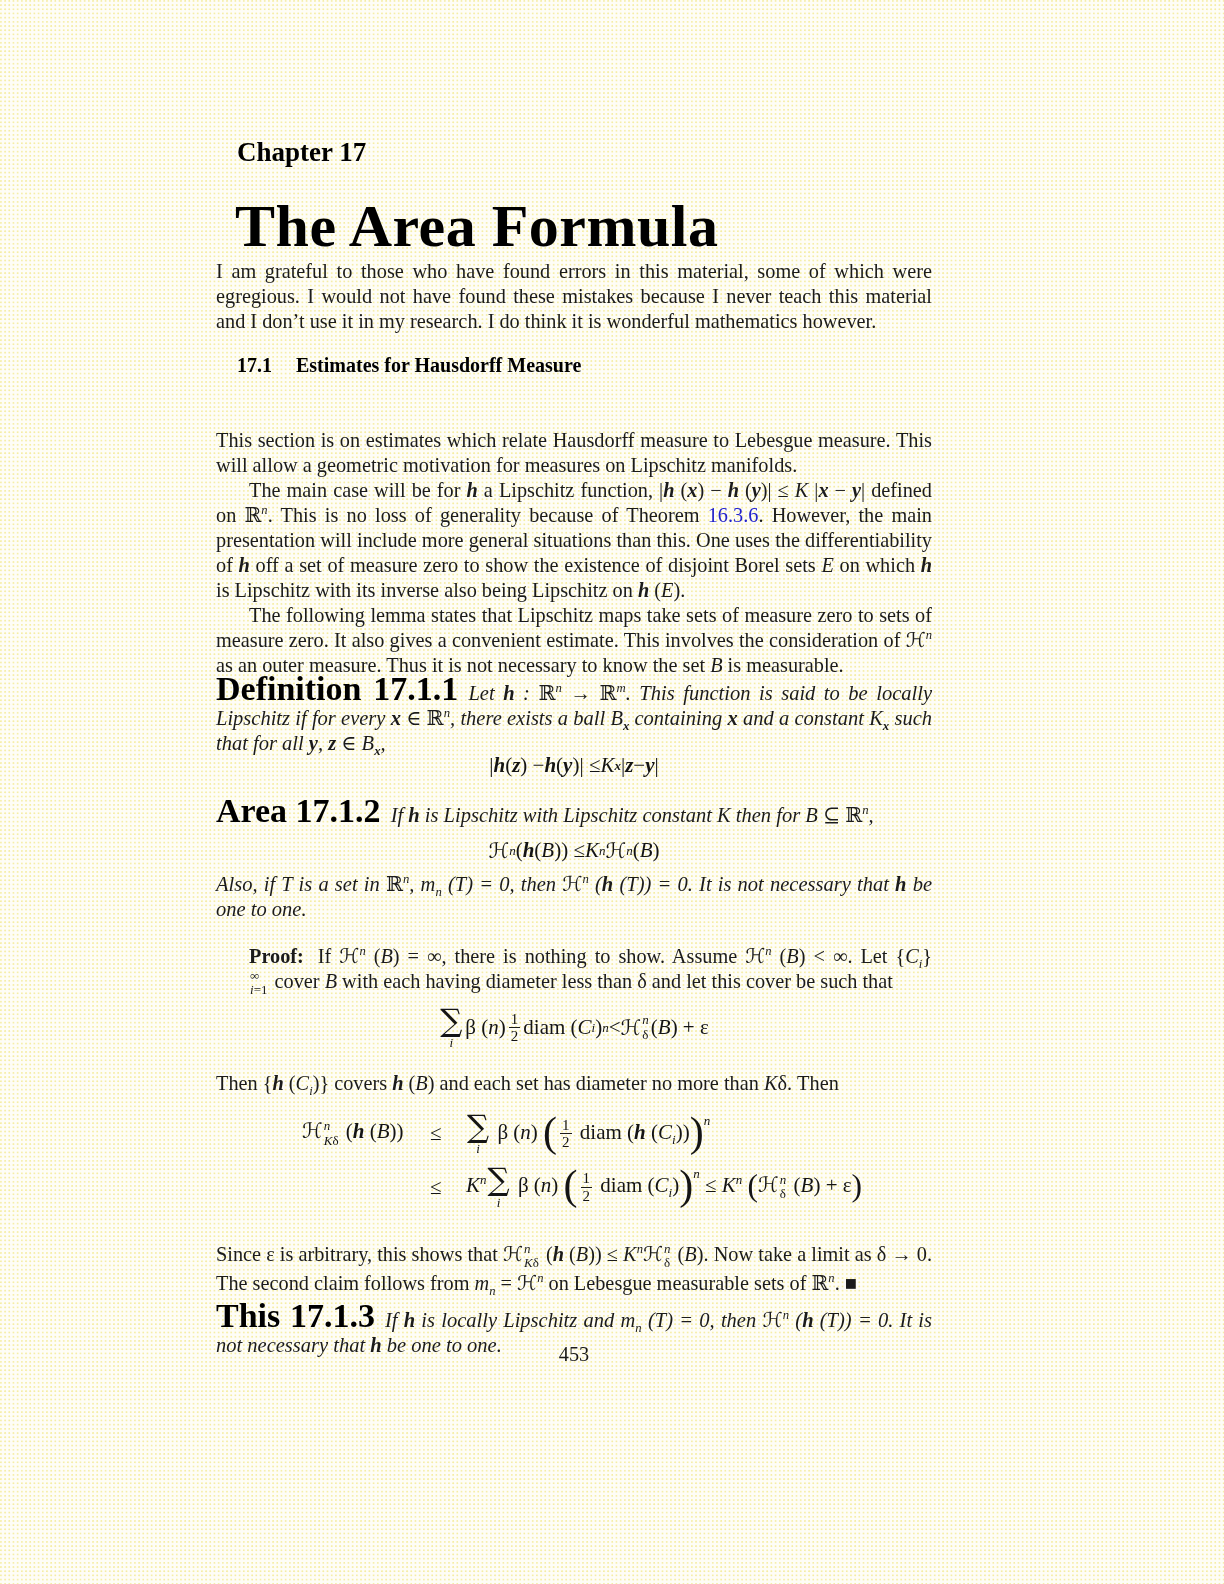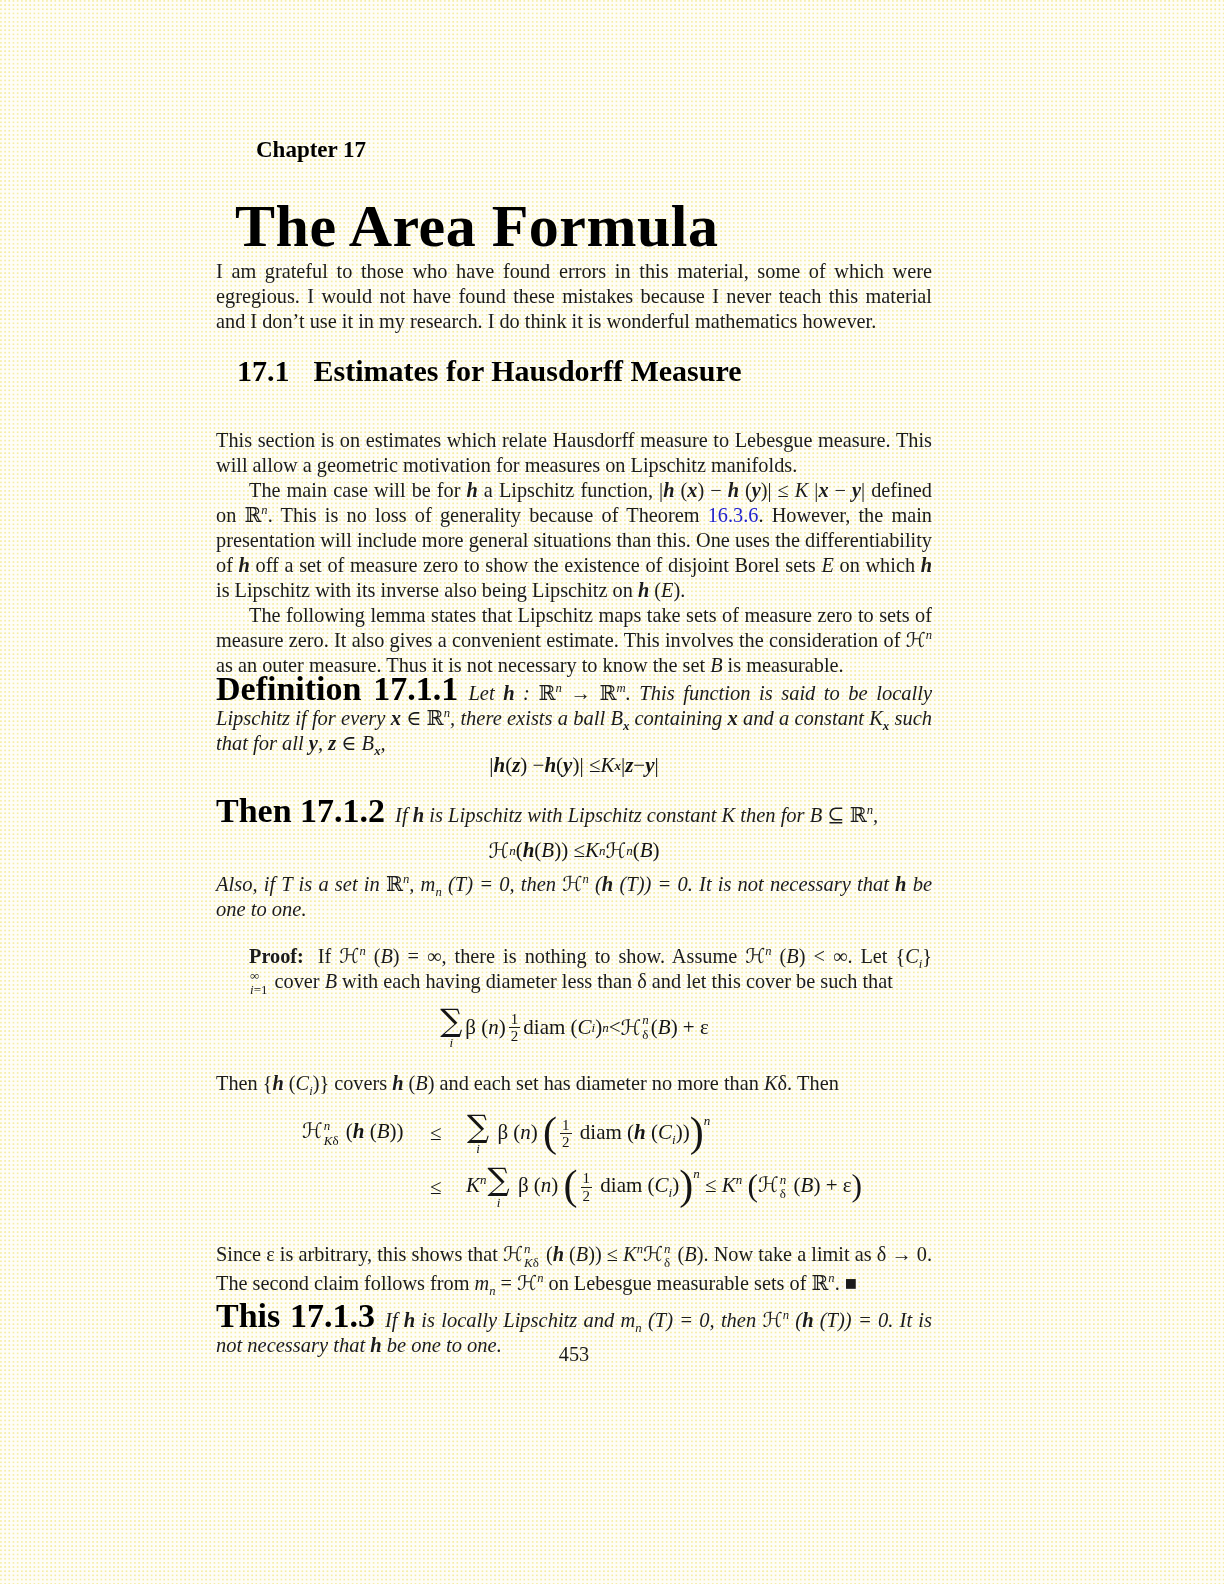--- a/index.html
+++ b/index.html
@@ -10,23 +10,23 @@
     background-color:#fefdf7;
     background-image:radial-gradient(circle at 1px 1px, #f5eda4 0.7px, rgba(255,255,255,0) 1.2px);
     background-size:4.2px 4.2px;
     font-family:"Liberation Serif","DejaVu Serif",serif;
     color:#1b1b1b;
     overflow:hidden;
   }
   .content{position:absolute;left:216px;top:0;width:716px;}
   .abs{position:absolute;left:0;width:716px;}
 
-  .chapter-label{font-size:23px;font-weight:bold;color:#000;margin-left:19px;}
+  .chapter-label{font-size:27px;font-weight:bold;color:#000;}
   .doc-title{font-size:60px;font-weight:bold;color:#000;letter-spacing:0.5px;}
-  .section-heading{font-size:30px;font-weight:bold;color:#000;}
+  .section-heading{font-size:20px;font-weight:bold;color:#000;}
   .section-heading .sec-num{margin-right:24px;}
 
   .body-text{font-size:20.3px;line-height:25px;text-align:justify;}
   .body-text p{margin:0;padding:0;}
   .body-text p.ind{text-indent:33px;}
   .thm{font-size:20.5px;line-height:25px;text-align:justify;}
   .thm .thm-head{font-size:34px;font-weight:bold;font-style:normal;color:#000;padding-right:10px;}
   .thm .thm-body{font-style:italic;}
   .proof-label{font-weight:bold;padding-right:14px;}
 
@@ -84,21 +84,21 @@
       <p class="ind">The following lemma states that Lipschitz maps take sets of measure zero to sets of measure zero. It also gives a convenient estimate. This involves the consideration of <span class="scr">ℋ</span><sup class="it">n</sup> as an outer measure. Thus it is not necessary to know the set <i>B</i> is measurable.</p>
     </div>
 
     <div class="abs thm" style="top:676px;">
       <span class="thm-head">Definition 17.1.1</span><span class="thm-body">Let <b>h</b> : <span class="bb">ℝ</span><sup>n</sup> → <span class="bb">ℝ</span><sup>m</sup>. This function is said to be locally Lipschitz if for every <b>x</b> ∈ <span class="bb">ℝ</span><sup>n</sup>, there exists a ball B<sub><b>x</b></sub> containing <b>x</b> and a constant K<sub><b>x</b></sub> such that for all <b>y</b>, <b>z</b> ∈ B<sub><b>x</b></sub>,</span>
     </div>
 
     <div class="display" style="top:753px;">|<b><i>h</i></b> (<b><i>z</i></b>) − <b><i>h</i></b> (<b><i>y</i></b>)| ≤ <i>K</i><sub><b><i>x</i></b></sub> |<b><i>z</i></b> − <b><i>y</i></b>|</div>
 
     <div class="abs thm" style="top:798px;">
-      <span class="thm-head">Then 17.1.2</span><span class="thm-body">If <b>h</b> is Lipschitz with Lipschitz constant K then for B ⊆ <span class="bb">ℝ</span><sup>n</sup>,</span>
+      <span class="thm-head">Area 17.1.2</span><span class="thm-body">If <b>h</b> is Lipschitz with Lipschitz constant K then for B ⊆ <span class="bb">ℝ</span><sup>n</sup>,</span>
     </div>
 
     <div class="display" style="top:838px;"><span class="scr">ℋ</span><sup class="it">n</sup> (<b><i>h</i></b> (<i>B</i>)) ≤ <i>K</i><sup class="it">n</sup> <span class="scr">ℋ</span><sup class="it">n</sup> (<i>B</i>)</div>
 
     <div class="abs thm" style="top:872px;">
       <span class="thm-body">Also, if T is a set in <span class="bb">ℝ</span><sup>n</sup>, m<sub>n</sub> (T) = 0, then <span class="scr">ℋ</span><sup>n</sup> (<b>h</b> (T)) = 0. It is not necessary that <b>h</b> be one to one.</span>
     </div>
 
     <div class="abs body-text" style="top:944px;">
       <p class="ind"><span class="proof-label">Proof:</span><span>If <span class="scr">ℋ</span><sup class="it">n</sup> (<i>B</i>) = ∞, there is nothing to show. Assume <span class="scr">ℋ</span><sup class="it">n</sup> (<i>B</i>) &lt; ∞. Let {<i>C</i><sub class="it">i</sub>}<span class="ss">

